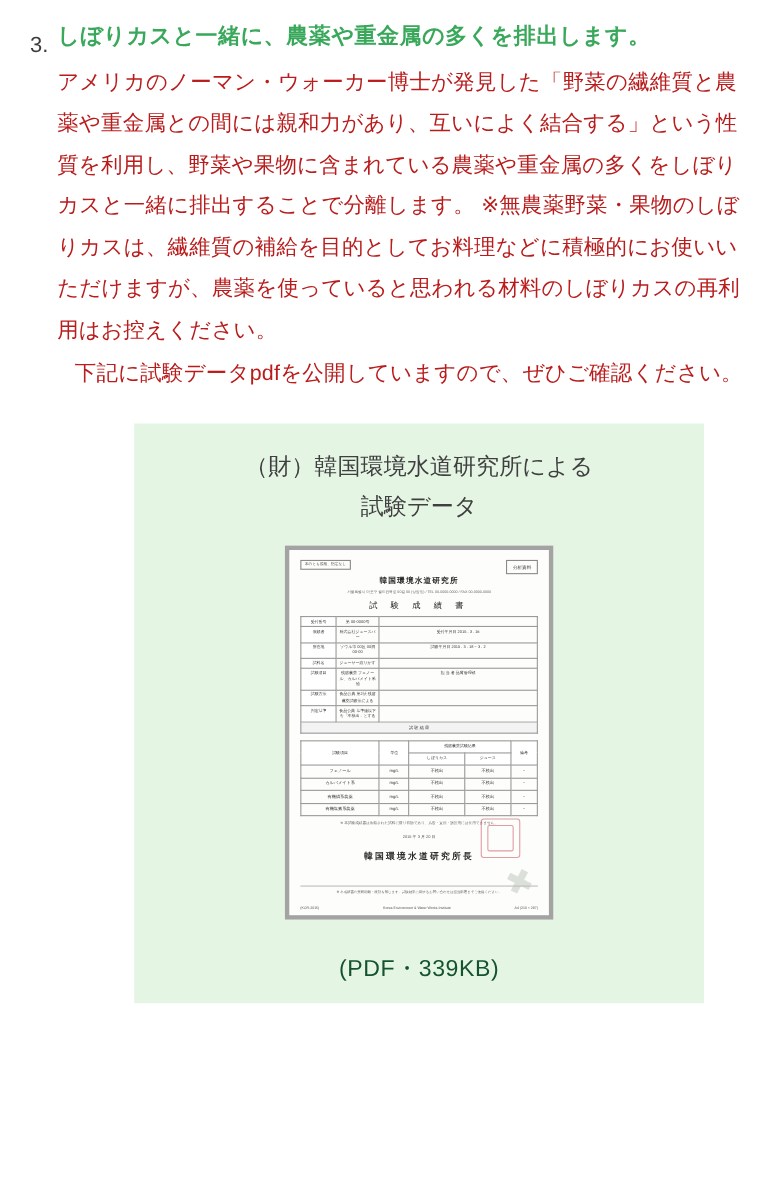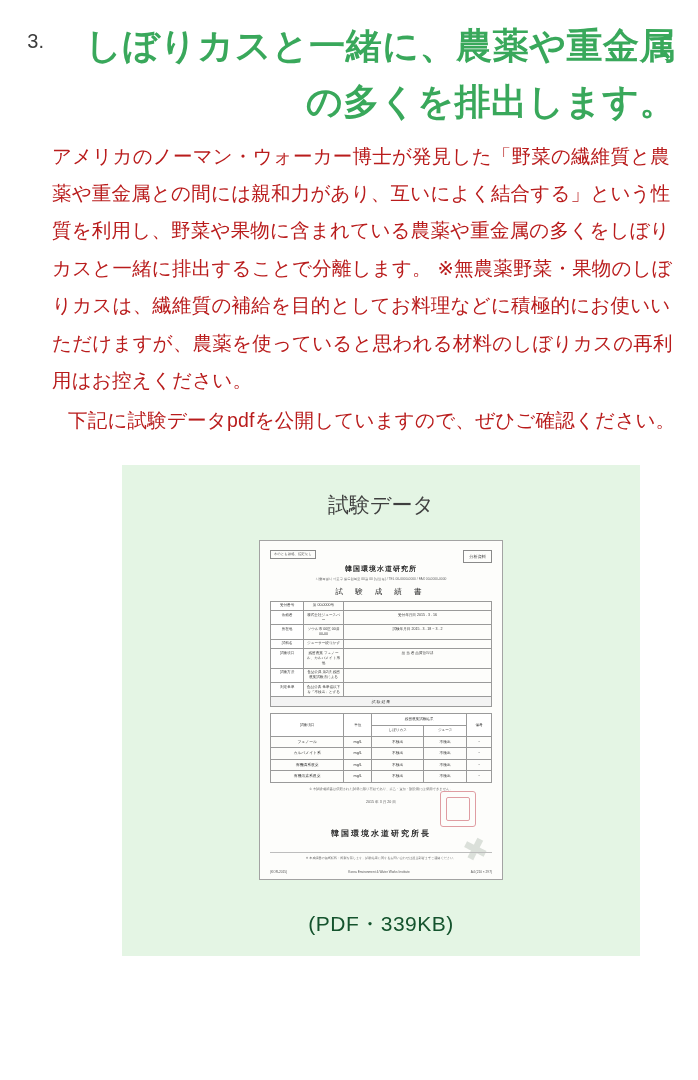--- a/index.html
+++ b/index.html
@@ -34,27 +34,26 @@
     color: #3c3c3c;
     text-align: right;
     padding-right: 8px;
     box-sizing: border-box;
   }
   .item-body {
     flex: 1 1 auto;
     min-width: 0;
   }
   .heading {
-    font-size: 36px;
+    font-size: 20px;
     line-height: 1.55;
     font-weight: bold;
     color: #39a85b;
     letter-spacing: 0.5px;
     margin: 0 0 8px 0;
-    text-align: right;
   }
   .paragraph {
     font-size: 19.5px;
     line-height: 1.92;
     color: #b91c1c;
     margin: 0;
     letter-spacing: 0.2px;
   }
   .paragraph + .paragraph {
     margin-top: 2px;
@@ -72,21 +71,21 @@
     font-size: 21px;
     line-height: 1.75;
     color: #3f3f3f;
     margin: 0 30px;
   }
   .doc-thumb {
     width: 244px;
     height: 340px;
     margin: 16px auto 0 auto;
     background: #fdfdfb;
-    border: 1px solid #a3a3a3;
+    border: 4px solid #a3a3a3;
     box-sizing: border-box;
     position: relative;
     overflow: hidden;
     padding: 9px 10px;
   }
   .doc-topline {
     display: flex;
     justify-content: space-between;
     align-items: flex-start;
   }
@@ -178,21 +177,21 @@
     color: #666;
     margin-top: 4px;
     line-height: 1.5;
   }
   .doc-sign {
     text-align: center;
     font-size: 8px;
     font-weight: bold;
     letter-spacing: 2px;
     color: #2a2a2a;
-    margin-top: 24px;
+    margin-top: 10px;
     position: relative;
   }
   .doc-date {
     text-align: center;
     font-size: 3.6px;
     color: #555;
     margin-top: 8px;
   }
   .seal {
     position: absolute;
@@ -264,20 +263,21 @@
 
       <h2 class="heading">しぼりカスと一緒に、農薬や重金属の多くを排出します。</h2>
 
       <p class="paragraph">アメリカのノーマン・ウォーカー博士が発見した「野菜の繊維質と農薬や重金属との間には親和力があり、互いによく結合する」という性質を利用し、野菜や果物に含まれている農薬や重金属の多くをしぼりカスと一緒に排出することで分離します。 ※無農薬野菜・果物のしぼりカスは、繊維質の補給を目的としてお料理などに積極的にお使いいただけますが、農薬を使っていると思われる材料のしぼりカスの再利用はお控えください。</p>
       <p class="paragraph">下記に試験データpdfを公開していますので、ぜひご確認ください。</p>
 
     </div>
   </div>
 
   <div class="pdf-panel">
+    <div class="pdf-title">（財）韓国環境水道研究所による</div>
     <div class="pdf-title">試験データ</div>
 
     <div class="doc-thumb">
 
       <div class="doc-topline">
         <div class="doc-stamp-box">本のとも規格、指定なし</div>
         <div class="doc-rightbox">分析資料</div>
       </div>
 
       <div class="doc-org">韓国環境水道研究所</div>

